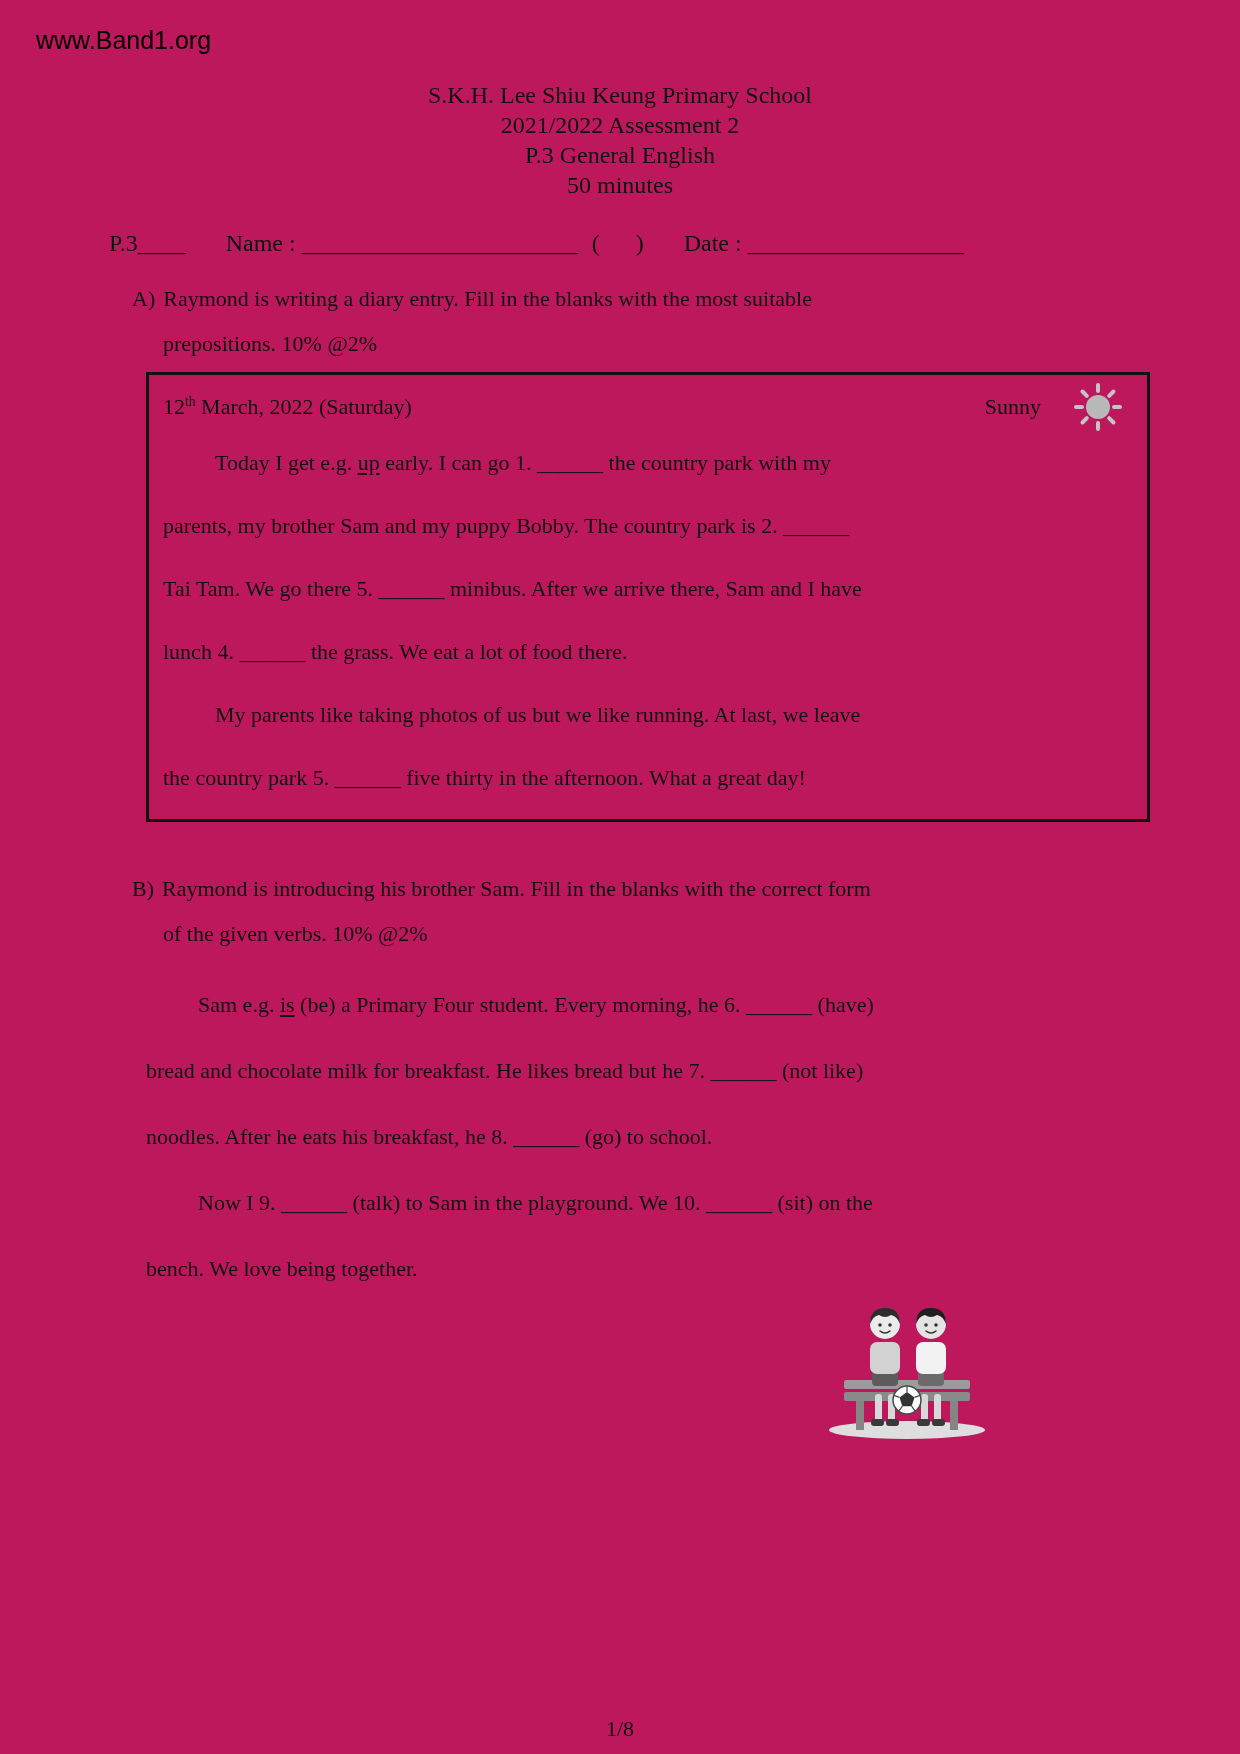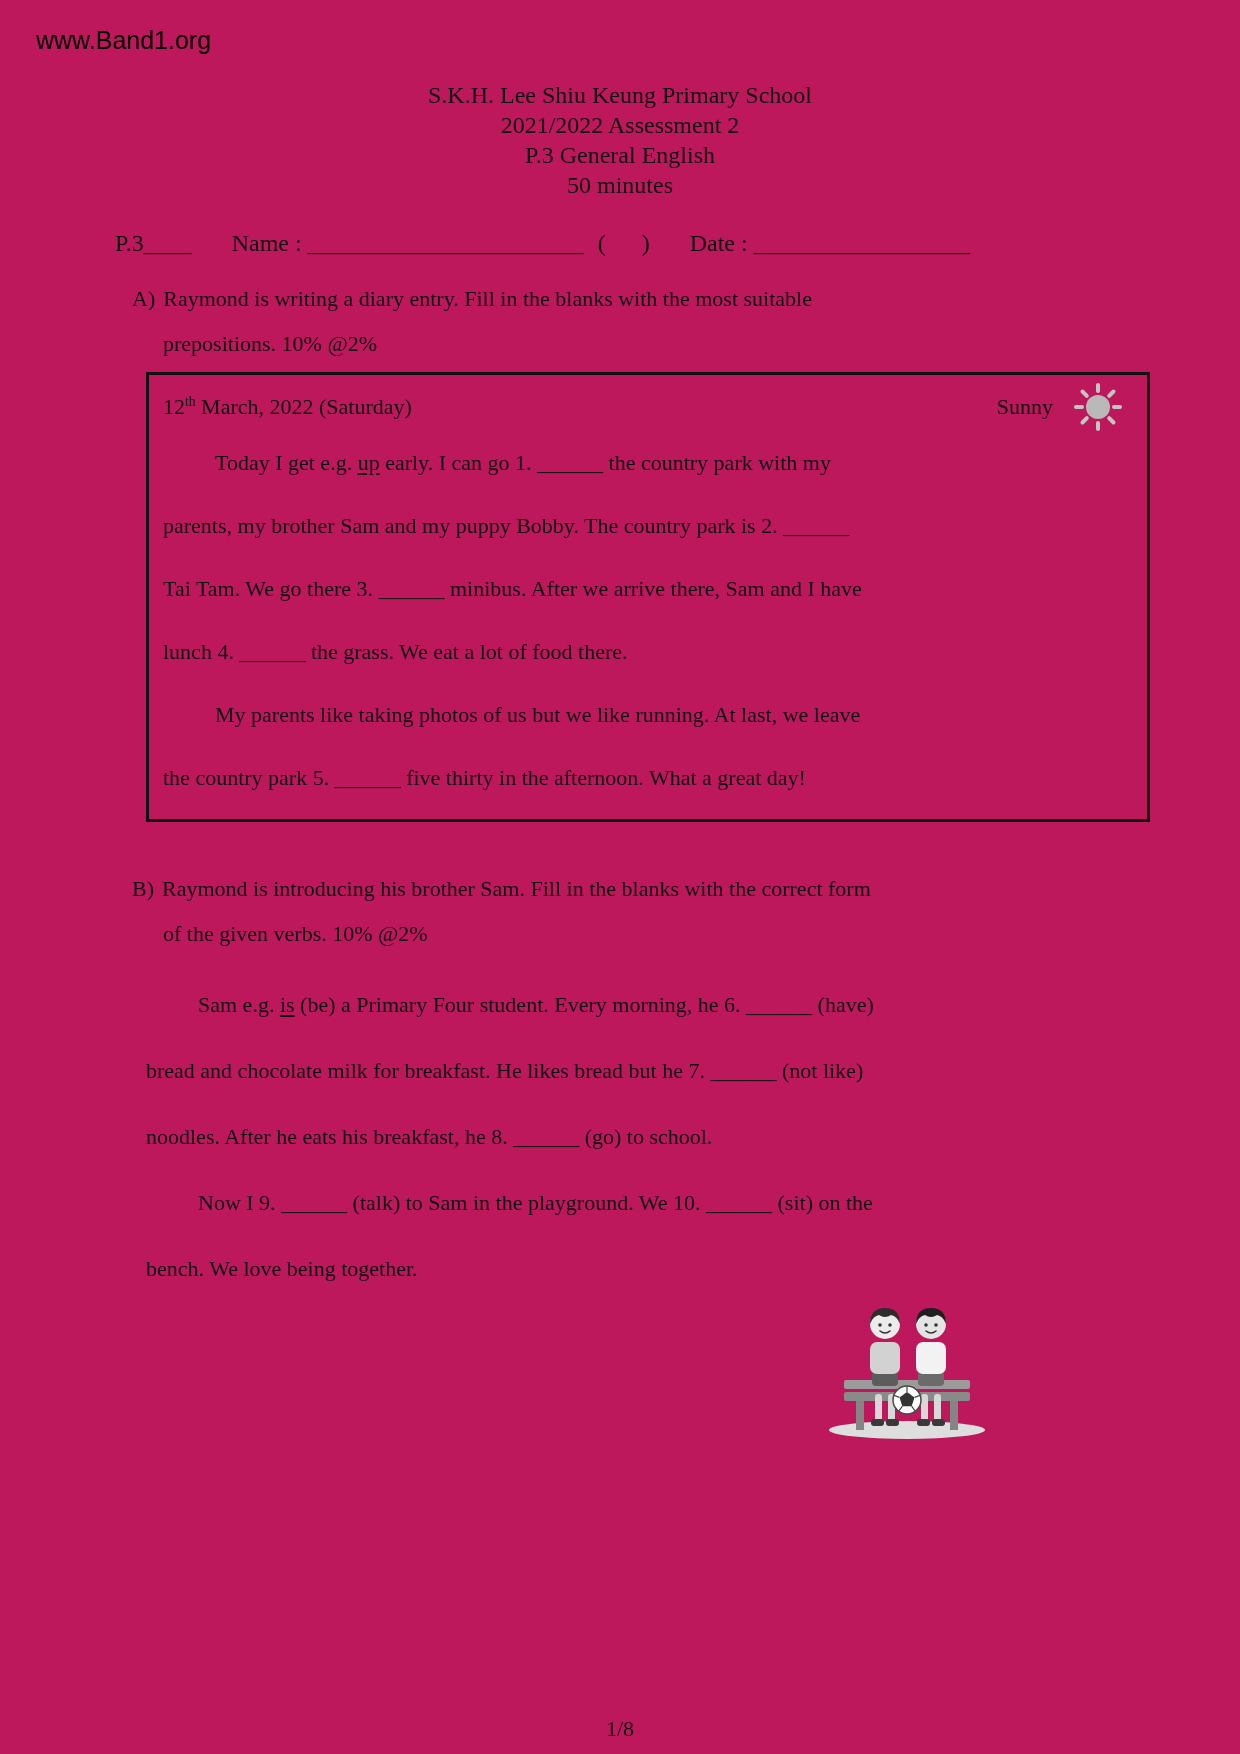--- a/index.html
+++ b/index.html
@@ -12,39 +12,39 @@
   .sheet { position:relative; width:1240px; height:1754px; background:#be185d; overflow:hidden; }
 
   .watermark {
     position:absolute; left:36px; top:26px;
     font-family:"Liberation Sans", sans-serif;
     font-size:25px; color:#000;
   }
 
   .header { position:absolute; top:80px; left:0; width:100%; text-align:center; font-size:24px; line-height:30px; }
 
-  .info-line { position:absolute; top:230px; left:115px; font-size:24px; white-space:nowrap; }
+  .info-line { position:absolute; top:230px; left:109px; font-size:24px; white-space:nowrap; }
   .info-line .lbl { margin-right:6px; }
   .name-label { margin-left:34px; }
   .date-label { margin-left:34px; }
   .brackets { white-space:pre; margin-left:8px; }
 
   .section-head { position:absolute; left:132px; font-size:22px; }
   .section-head .head-line { line-height:45px; white-space:nowrap; }
   .section-head .head-line.cont { margin-left:31px; }
   .section-head .sec-label { margin-right:8px; }
   #section-a-head { top:276px; }
   #section-b-head { top:866px; }
 
   .diary-box {
     position:absolute; top:372px; left:146px; width:1004px;
     border:3px solid #111; padding:8px 14px 10px 14px; font-size:22px;
   }
   .diary-head { display:flex; justify-content:space-between; align-items:center; height:48px; }
-  .diary-weather { display:flex; align-items:center; gap:16px; padding-right:6px; }
+  .diary-weather { display:flex; align-items:center; gap:28px; padding-right:6px; }
   .sun { display:inline-flex; align-items:center; }
 
   .text-line { line-height:66px; white-space:nowrap; }
   .text-line.indent { text-indent:52px; }
   .diary-body .text-line { line-height:63px; }
 
   .u { text-decoration:underline; text-underline-offset:3px; }
   sup { font-size:0.62em; line-height:0; }
 
   .section-b-body { position:absolute; top:972px; left:146px; width:920px; font-size:22px;font-family:Liberation Serif, serif; }
@@ -97,21 +97,21 @@
               <line x1="40.2" y1="14.8" x2="44.5" y2="10.5"></line>
             </g>
             <circle cx="29" cy="26" r="12" fill="#b9b9b9"></circle>
           </svg>
         </span>
       </div>
     </div>
     <div class="diary-body">
         <div class="text-line indent">Today I get e.g. <span class="u">up</span> early. I can go 1. ______ the country park with my</div>
         <div class="text-line">parents, my brother Sam and my puppy Bobby. The country park is 2. ______</div>
-        <div class="text-line">Tai Tam. We go there 3. ______ minibus. After we arrive there, Sam and I have</div>
+        <div class="text-line">Tai Tam. We go there 5. ______ minibus. After we arrive there, Sam and I have</div>
         <div class="text-line">lunch 4. ______ the grass. We eat a lot of food there.</div>
         <div class="text-line indent">My parents like taking photos of us but we like running. At last, we leave</div>
         <div class="text-line">the country park 5. ______ five thirty in the afternoon. What a great day!</div>
       </div>
   </div>
 
   <div class="section-head" id="section-b-head">
     <div class="head-line"><span class="sec-label">B)</span><span>Raymond is introducing his brother Sam. Fill in the blanks with the correct form</span></div>
     <div class="head-line cont">of the given verbs. 10% @2%</div>
   </div>

